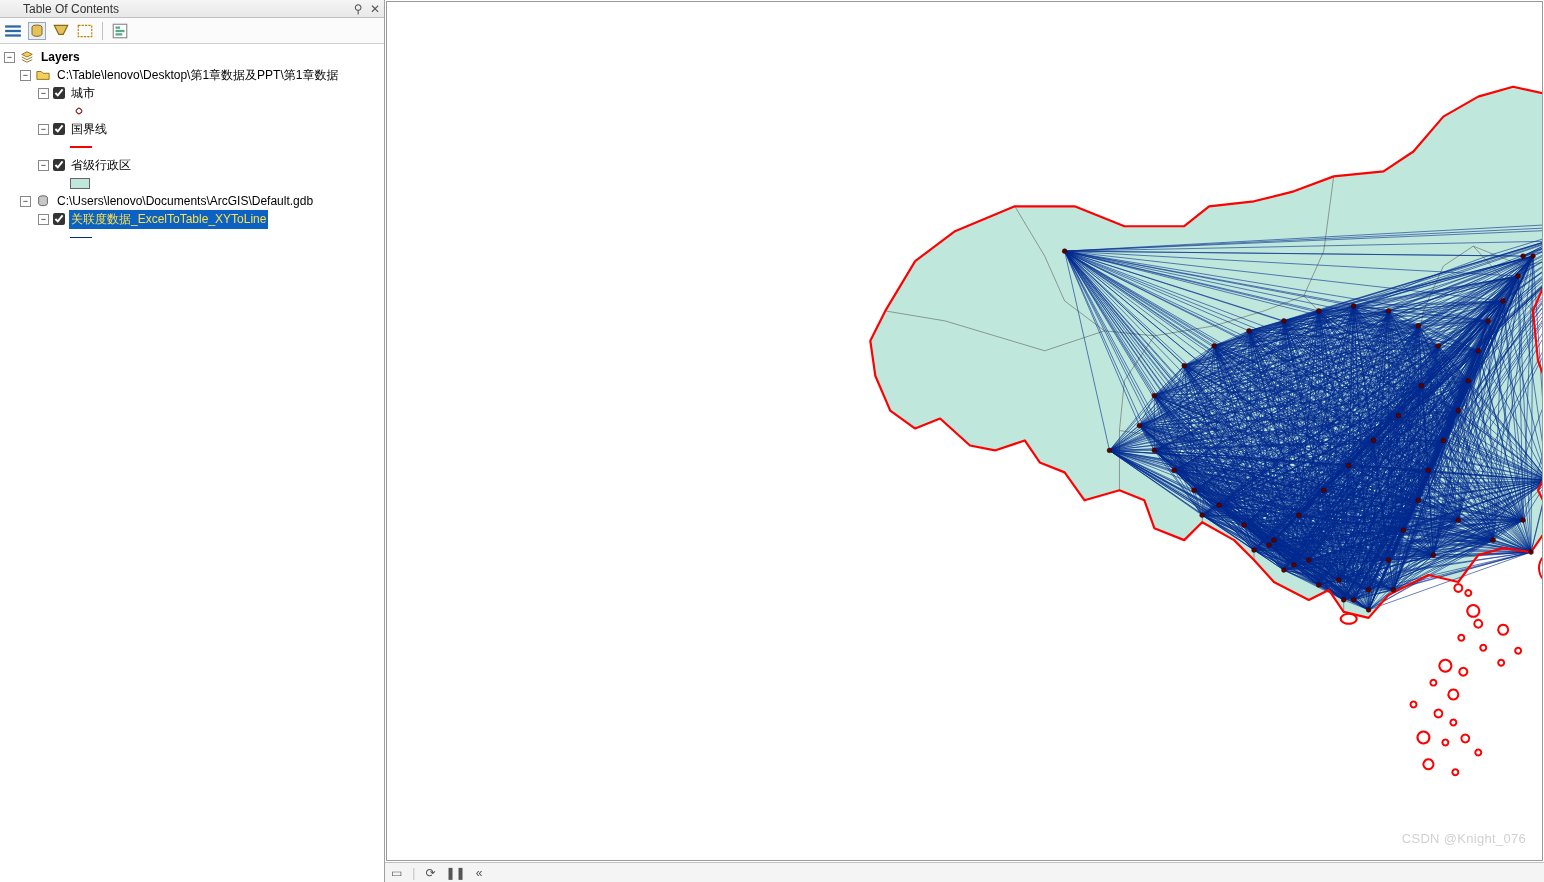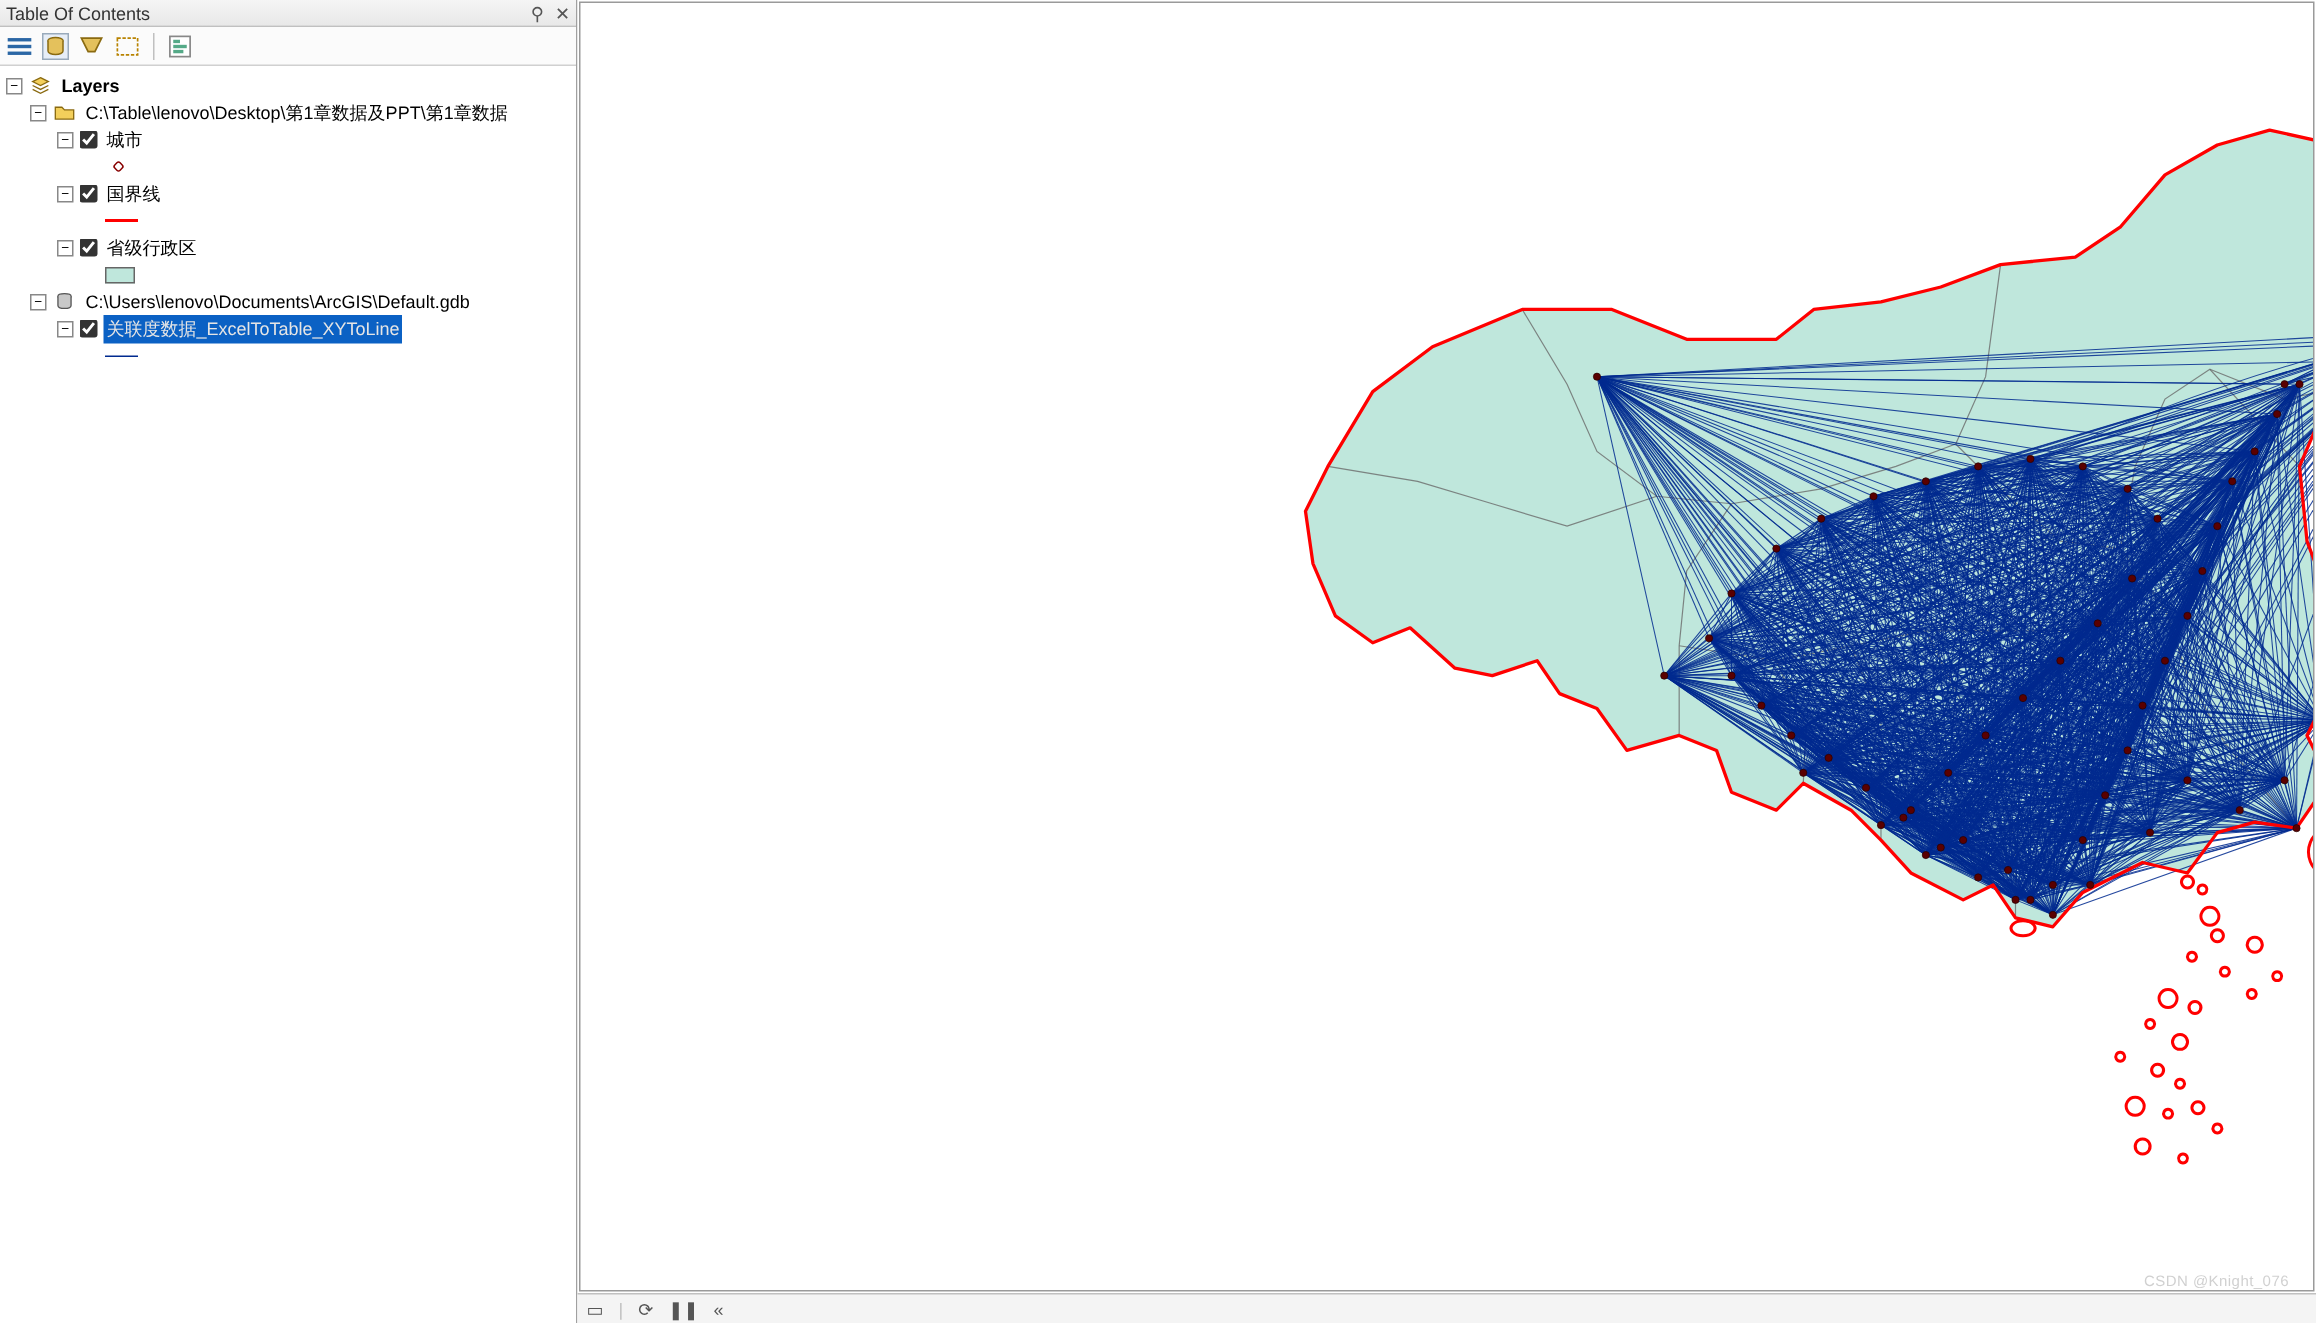--- a/index.html
+++ b/index.html
@@ -24,21 +24,21 @@
   background: #ffffff;
 }
 .toc-titlebar {
   height: 18px;
   display: flex;
   align-items: center;
   padding: 0 4px;
   background: linear-gradient(#f5f5f5,#e8e8e8);
   border-bottom: 1px solid #c0c0c0;
 }
-.toc-title { flex: 1; color: #333; }
+.toc-title { flex: 1; color: #333; margin-left: 19px; }
 .toc-title-icons span { margin-left: 4px; cursor: default; color:#555;}
 .toc-toolbar {
   height: 26px;
   display: flex;
   align-items: center;
   padding: 2px 4px;
   border-bottom: 1px solid #d0d0d0;
   gap: 6px;
   background:#fbfbfb;
 }
@@ -69,21 +69,21 @@
   margin-right: 4px;
   cursor: pointer;
 }
 .expander.blank { border:none; background:transparent; }
 .chk {
   width: 12px; height:12px; margin-right:4px;
   accent-color: #333;
 }
 .node-icon { width:16px; height:14px; margin-right:4px; display:inline-flex;align-items:center;justify-content:center;}
 .node-label { padding: 1px 2px; }
-.node-label.selected { background:#0b61c4; color:#e5e5e5; }
+.node-label.selected { background:#0b61c4; color:#fde047; }
 
 .sym-point { width:6px;height:6px;border:1px solid #800;border-radius:2px;transform:rotate(45deg);margin-left:2px;}
 .sym-line  { width:22px;height:0;border-top:2.5px solid #ff0000;}
 .sym-line-blue { width:22px;height:0;border-top:1.5px solid #002a8f;}
 .sym-poly  { width:20px;height:11px;background:#bfe7dc;border:1px solid #666;}
 
 .ic-layers svg, .ic-folder svg, .ic-gdb svg, .ic-table svg { width:14px;height:14px;}
 
 
 .map-panel {
@@ -108,23 +108,23 @@
   display:flex;
   align-items:center;
   padding: 0 6px;
   gap:10px;
   color:#555;
   background:#f4f4f4;
 }
 .watermark {
   position:absolute;
   right: 18px;
-  bottom: 22px;
+  bottom: 36px;
   color: rgba(120,120,120,.35);
-  font-size: 10px;
+  font-size: 13px;
   letter-spacing: .3px;
   pointer-events:none;
 }
 </style>
 </head>
 <body>
 
 <div class="toc-panel">
 
   <div class="toc-titlebar">

